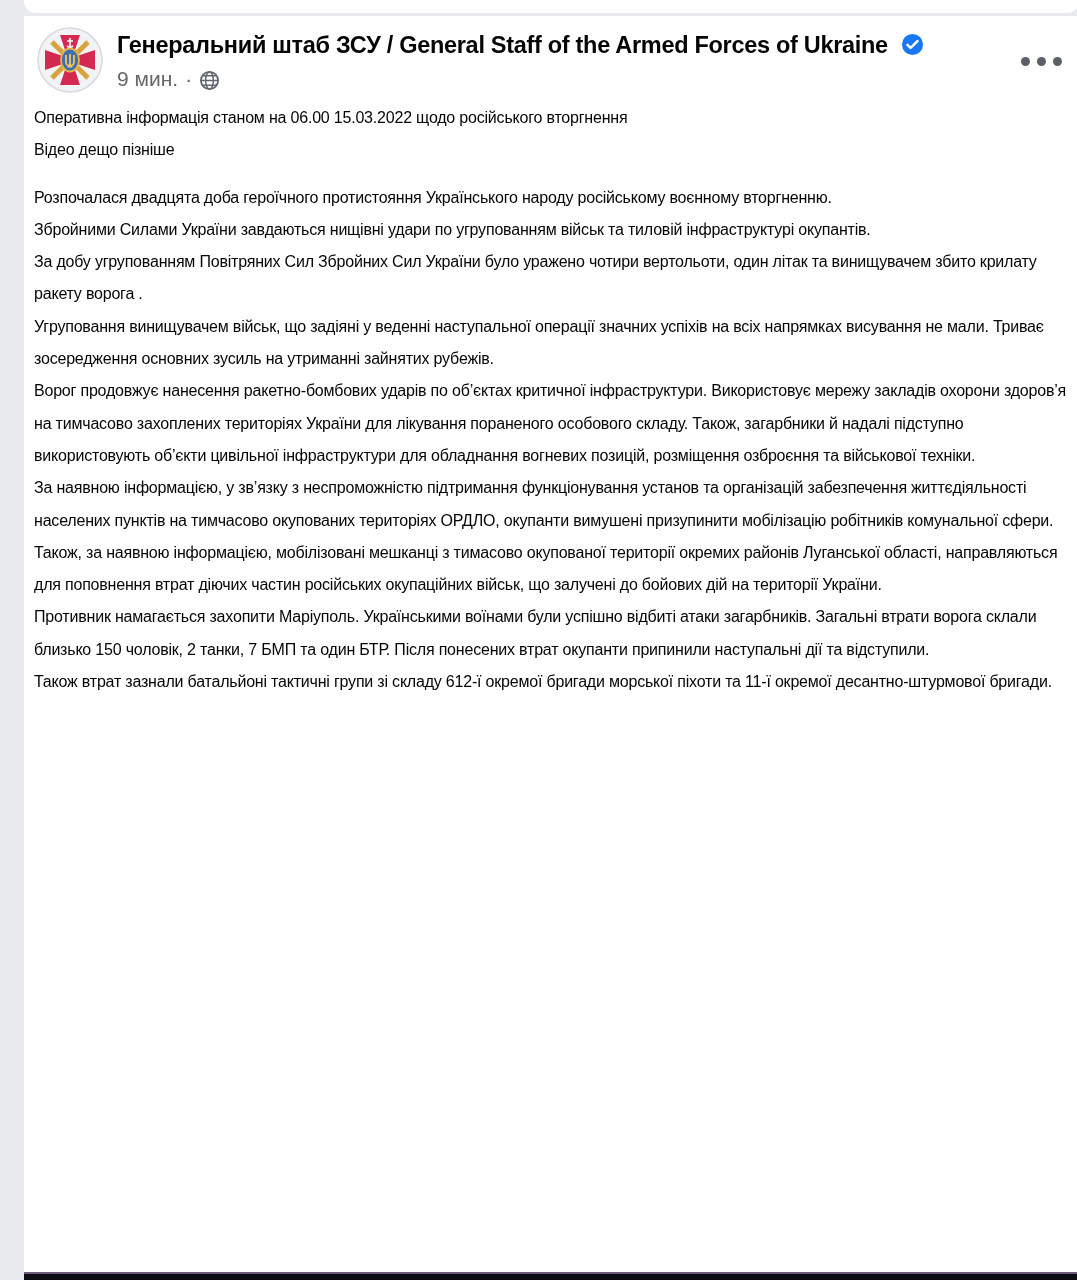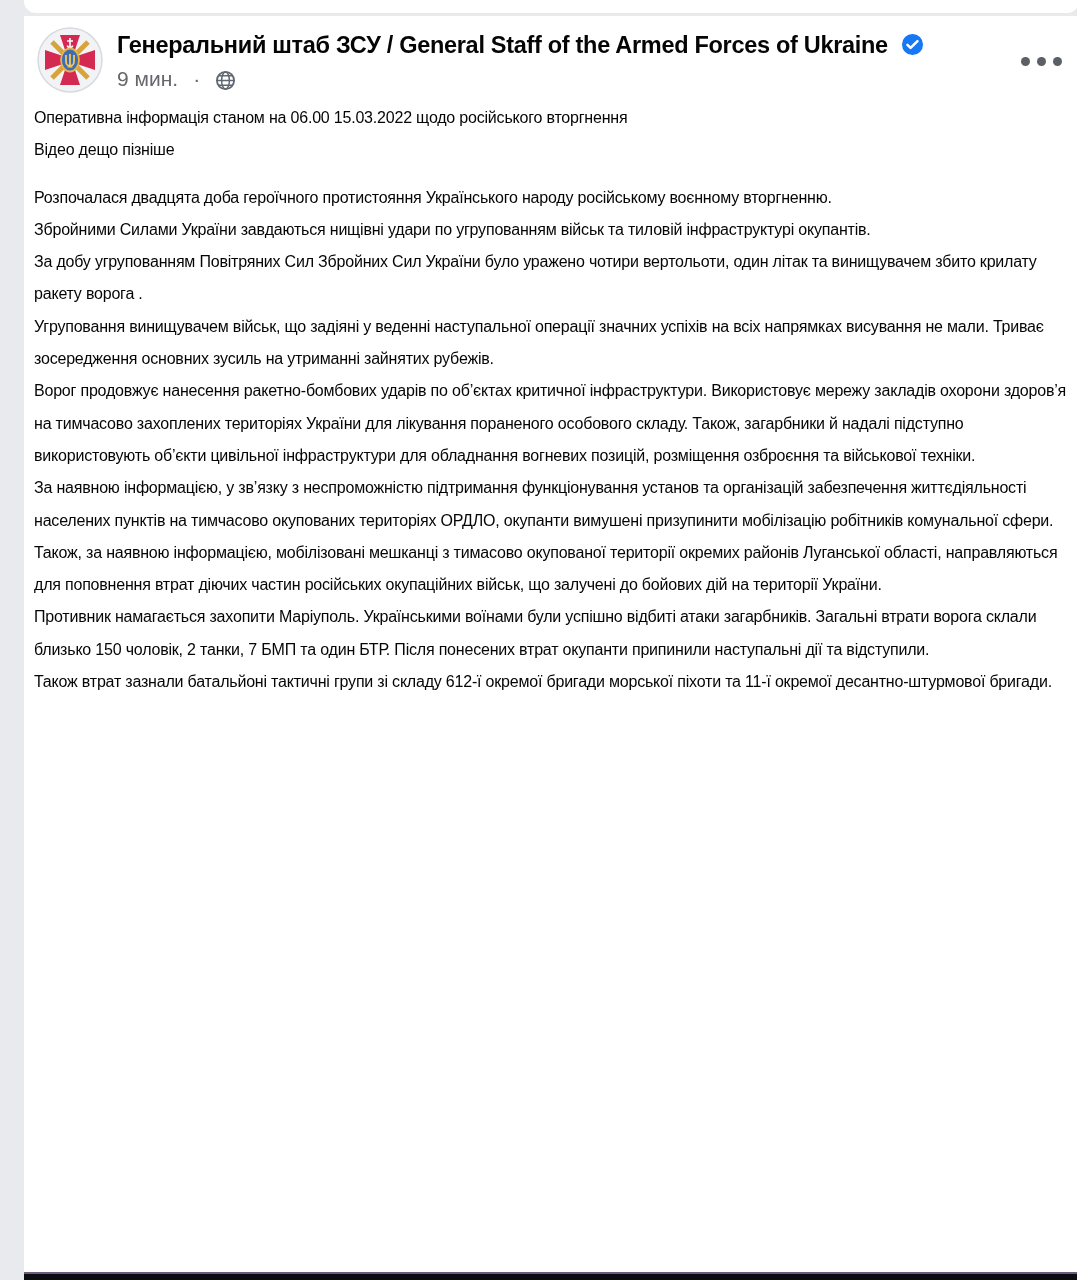--- a/index.html
+++ b/index.html
@@ -63,21 +63,21 @@
   }
   .author-name { cursor: pointer; }
   .verified-badge {
     display: inline-block;
     vertical-align: -3px;
     margin-left: 7px;
   }
   .meta-line {
     display: flex;
     align-items: center;
-    gap: 15px;
+    gap: 7px;
     margin-top: 3px;
     font-size: 21px;
     color: #65676b;
     line-height: 26px;
   }
   .timestamp { cursor: pointer; }
   .globe { display: inline-flex; margin-top: 2px; }
   .menu-button {
     flex: 0 0 auto;
     display: flex;

